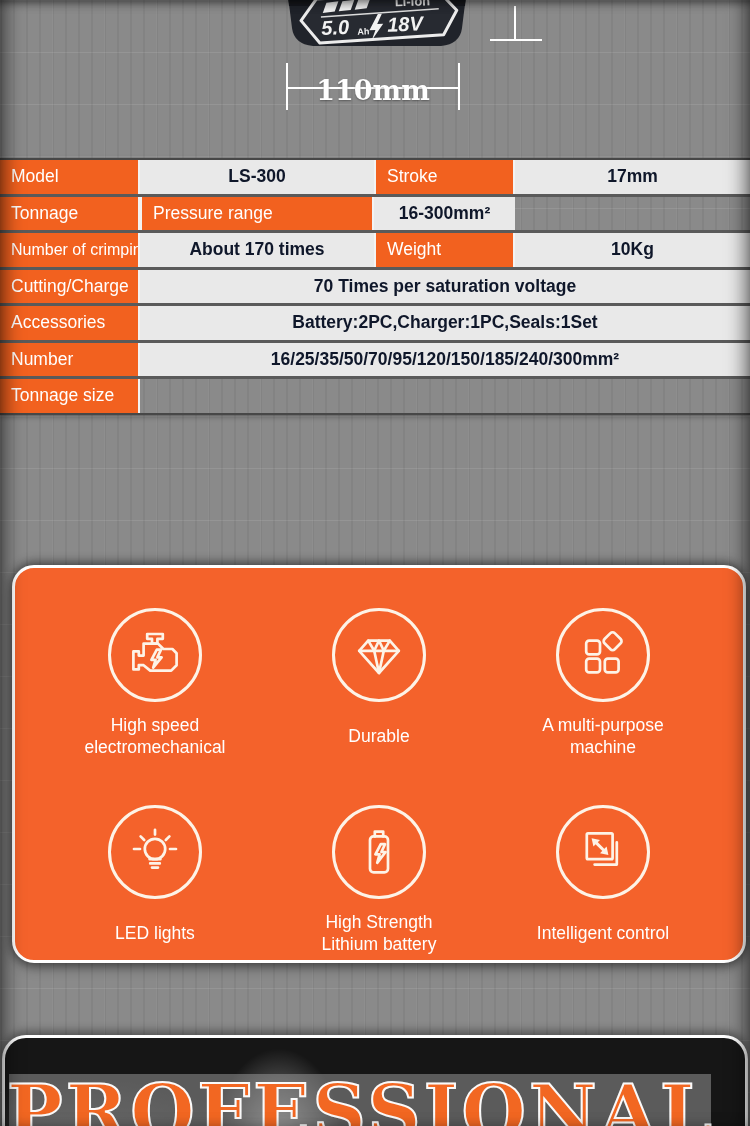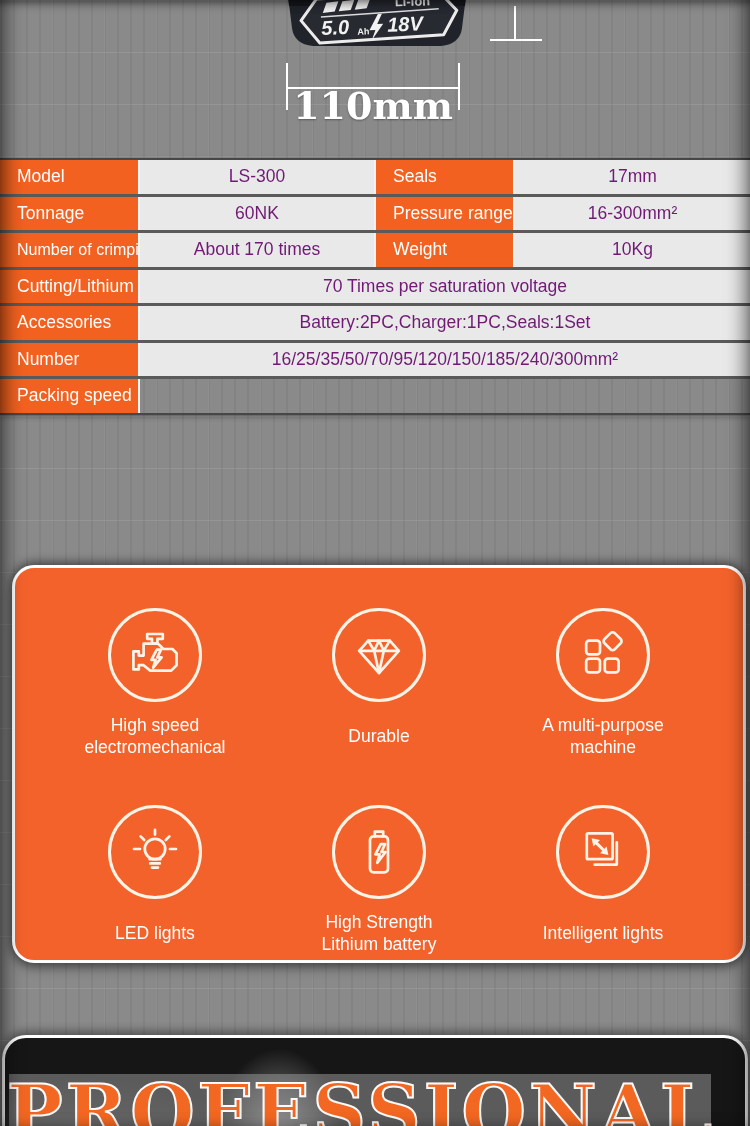--- a/index.html
+++ b/index.html
@@ -22,43 +22,44 @@
   
   #hero{position:absolute;top:0;left:0;width:750px;height:158px;}
   #battery{position:absolute;left:281px;top:-12px;}
   .dim-line{position:absolute;background:#fff;}
   #dim-right-v{left:514px;top:6px;width:2px;height:34px;}
   #dim-right-t{left:490px;top:39px;width:52px;height:2px;}
   #dim-w-l{left:286px;top:63px;width:2px;height:47px;}
   #dim-w-r{left:458px;top:63px;width:2px;height:47px;}
   #dim-w-h{left:287px;top:87px;width:172px;height:2px;}
   #dim-label{
-    position:absolute;left:266px;top:83px;width:214px;text-align:center;
-    font-family:"DejaVu Serif",serif;font-weight:bold;font-size:38px;color:#fff;
+    position:absolute;left:266px;top:75px;width:214px;text-align:center;
+    font-family:"DejaVu Serif",serif;font-weight:bold;font-size:27px;color:#fff;
     text-shadow:0 1px 2px rgba(0,0,0,0.35);
   }
   
   #spec-table{
     position:absolute;top:158px;left:0;width:750px;
     border-top:2px solid #474747;border-bottom:2px solid #474747;
     box-shadow:0 2px 5px rgba(0,0,0,0.3);
   }
   .spec-row{display:grid;grid-template-columns:140px 234px 141px 1fr;height:33.5px;border-bottom:3px solid #5a5a5a;}
   .spec-row:last-child{border-bottom:none;}
   .spec-row.span-row{grid-template-columns:140px 1fr;}
   .spec-label{
     background:#F2611F;color:#fff;display:flex;align-items:center;
-    padding-left:17px;font-size:17.5px;border-right:2px solid #f3f3f3;
+    padding-left:11px;font-size:17.5px;border-right:2px solid #f3f3f3;
     white-space:nowrap;overflow:hidden;
   }
   .spec-label.second{border-left:2px solid #f3f3f3;}
   .spec-label.small{font-size:16px;}
   .spec-value{
-    background:#e9e9e9;color:#701a75;display:flex;align-items:center;justify-content:center;
+    background:#e9e9e9;color:#0f172a;display:flex;align-items:center;justify-content:center;
     font-size:17.5px;
+    font-weight:bold;
   }
   
   #features-panel{
     position:absolute;top:565px;left:12px;right:4px;height:398px;box-sizing:border-box;
     background:#F4622B;border:3px solid #fff;border-radius:22px;
     box-shadow:0 4px 12px rgba(0,0,0,0.5),0 -4px 10px rgba(0,0,0,0.35);
     display:grid;grid-template-columns:repeat(3,1fr);row-gap:41px;
     padding:40px 28px 0;
   }
   .feature{display:flex;flex-direction:column;align-items:center;}
@@ -121,49 +122,48 @@
     <div class="dim-line" id="dim-w-l"></div>
     <div class="dim-line" id="dim-w-r"></div>
     <div class="dim-line" id="dim-w-h"></div>
     <div id="dim-label">110mm</div>
   </section>
 
   <section id="spec-table">
       <div class="spec-row">
         <div class="spec-label">Model</div>
         <div class="spec-value">LS-300</div>
-        <div class="spec-label second">Seals</div>
+        <div class="spec-label second">Stroke</div>
         <div class="spec-value">17mm</div>
       </div>
       <div class="spec-row">
         <div class="spec-label">Tonnage</div>
-        <div class="spec-value">60NK</div>
         <div class="spec-label second">Pressure range</div>
         <div class="spec-value">16-300mm²</div>
       </div>
       <div class="spec-row">
         <div class="spec-label small">Number of crimping</div>
         <div class="spec-value">About 170 times</div>
         <div class="spec-label second">Weight</div>
         <div class="spec-value">10Kg</div>
       </div>
       <div class="spec-row span-row">
-        <div class="spec-label">Cutting/Lithium</div>
+        <div class="spec-label">Cutting/Charge</div>
         <div class="spec-value">70 Times per saturation voltage</div>
       </div>
       <div class="spec-row span-row">
         <div class="spec-label">Accessories</div>
         <div class="spec-value">Battery:2PC,Charger:1PC,Seals:1Set</div>
       </div>
       <div class="spec-row span-row">
         <div class="spec-label">Number</div>
         <div class="spec-value">16/25/35/50/70/95/120/150/185/240/300mm²</div>
       </div>
       <div class="spec-row span-row">
-        <div class="spec-label">Packing speed</div>
+        <div class="spec-label">Tonnage size</div>
       </div>
     </section>
 
   <section id="features-panel">
       <div class="feature">
         <div class="feature-circle">
           <svg viewBox="0 0 100 100">
      <path fill="none" stroke="#FDF3E7" stroke-width="4.5" stroke-linecap="round" stroke-linejoin="round" d="M37 15 h26 v8 h-9 v8 h-9 v-8 h-8 z"></path>
      <path fill="none" stroke="#FDF3E7" stroke-width="4.5" stroke-linecap="round" stroke-linejoin="round" d="M31 31 h24 l9 9 h15 l7 7 v20 l-9 9 H42 l-11 -9 h-8 v7 h-9 V44 h9 v7 h8 z"></path>
      <path fill="none" stroke="#FDF3E7" stroke-width="4.5" stroke-linecap="round" stroke-linejoin="round" d="M53 41 l-9 17 h7 l-4 13 14 -17 h-7 l6 -13 z"></path>
@@ -216,21 +216,21 @@
       <div class="feature">
         <div class="feature-circle">
           <svg viewBox="0 0 100 100">
      <path fill="none" stroke="#FDF3E7" stroke-width="4.5" stroke-linecap="round" stroke-linejoin="round" d="M73 34 v37 h-37"></path>
      <rect fill="none" stroke="#FDF3E7" stroke-width="4.5" stroke-linecap="round" stroke-linejoin="round" x="23" y="19" width="43" height="43" rx="2"></rect>
      <path stroke="#FDF3E7" stroke-width="5" d="M38 34 L52 48"></path>
      <polygon fill="#FDF3E7" points="31,27 45,30 34,41"></polygon>
      <polygon fill="#FDF3E7" points="59,55 45,52 56,41"></polygon>
    </svg>
         </div>
-        <div class="feature-label">Intelligent lights</div>
+        <div class="feature-label">Intelligent control</div>
       </div>
     </section>
 
   <section id="banner">
     <div id="banner-inner"></div>
     <div id="banner-title">PROFESSIONAL</div>
   </section>
 
 </div>
 

